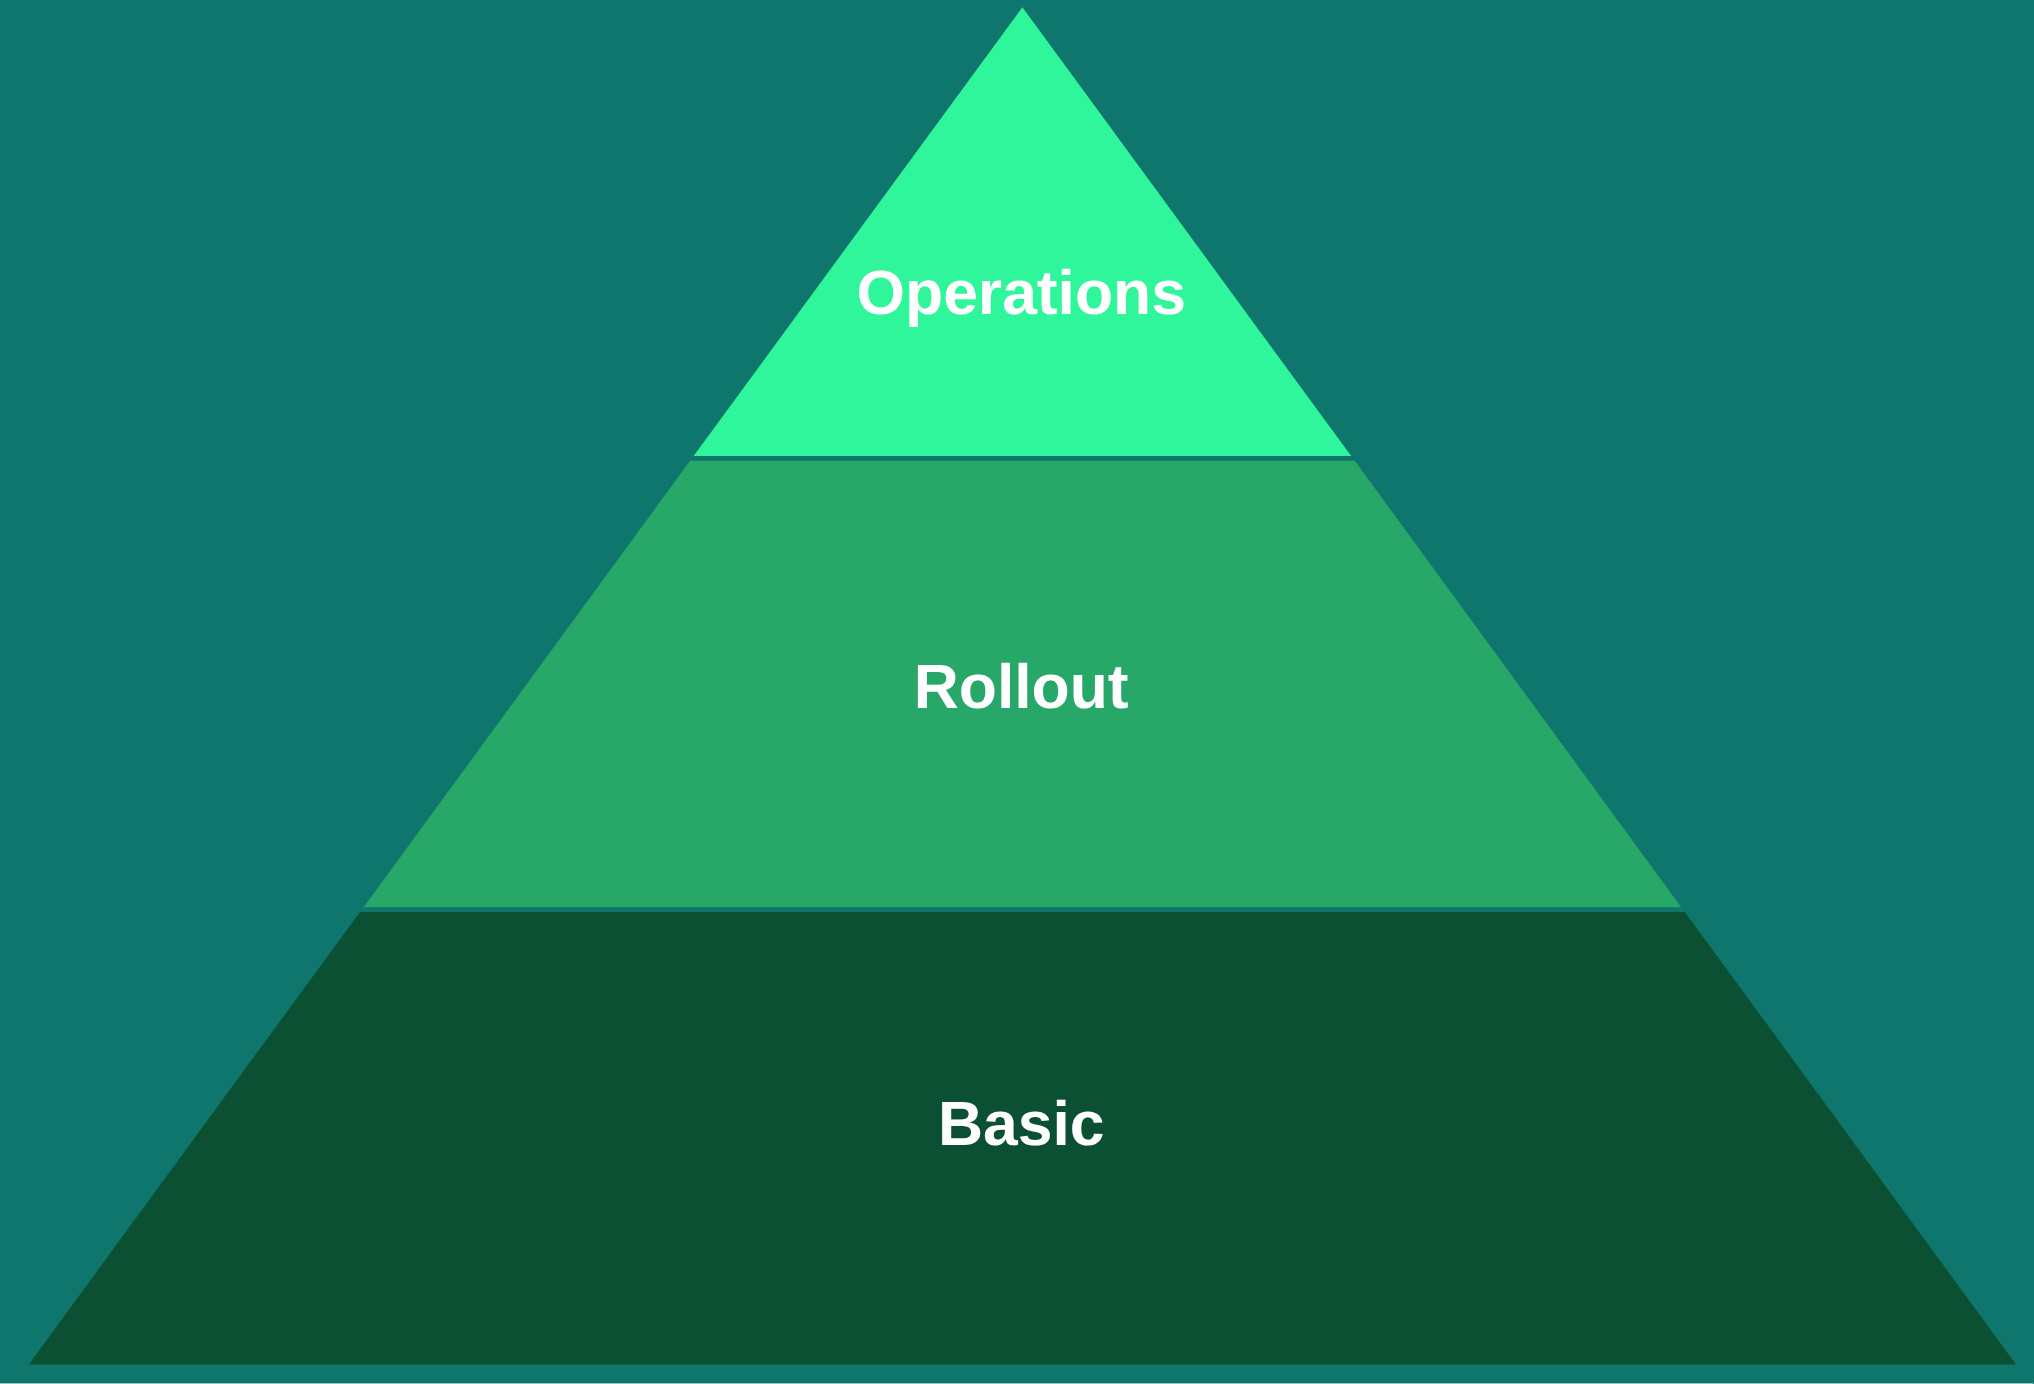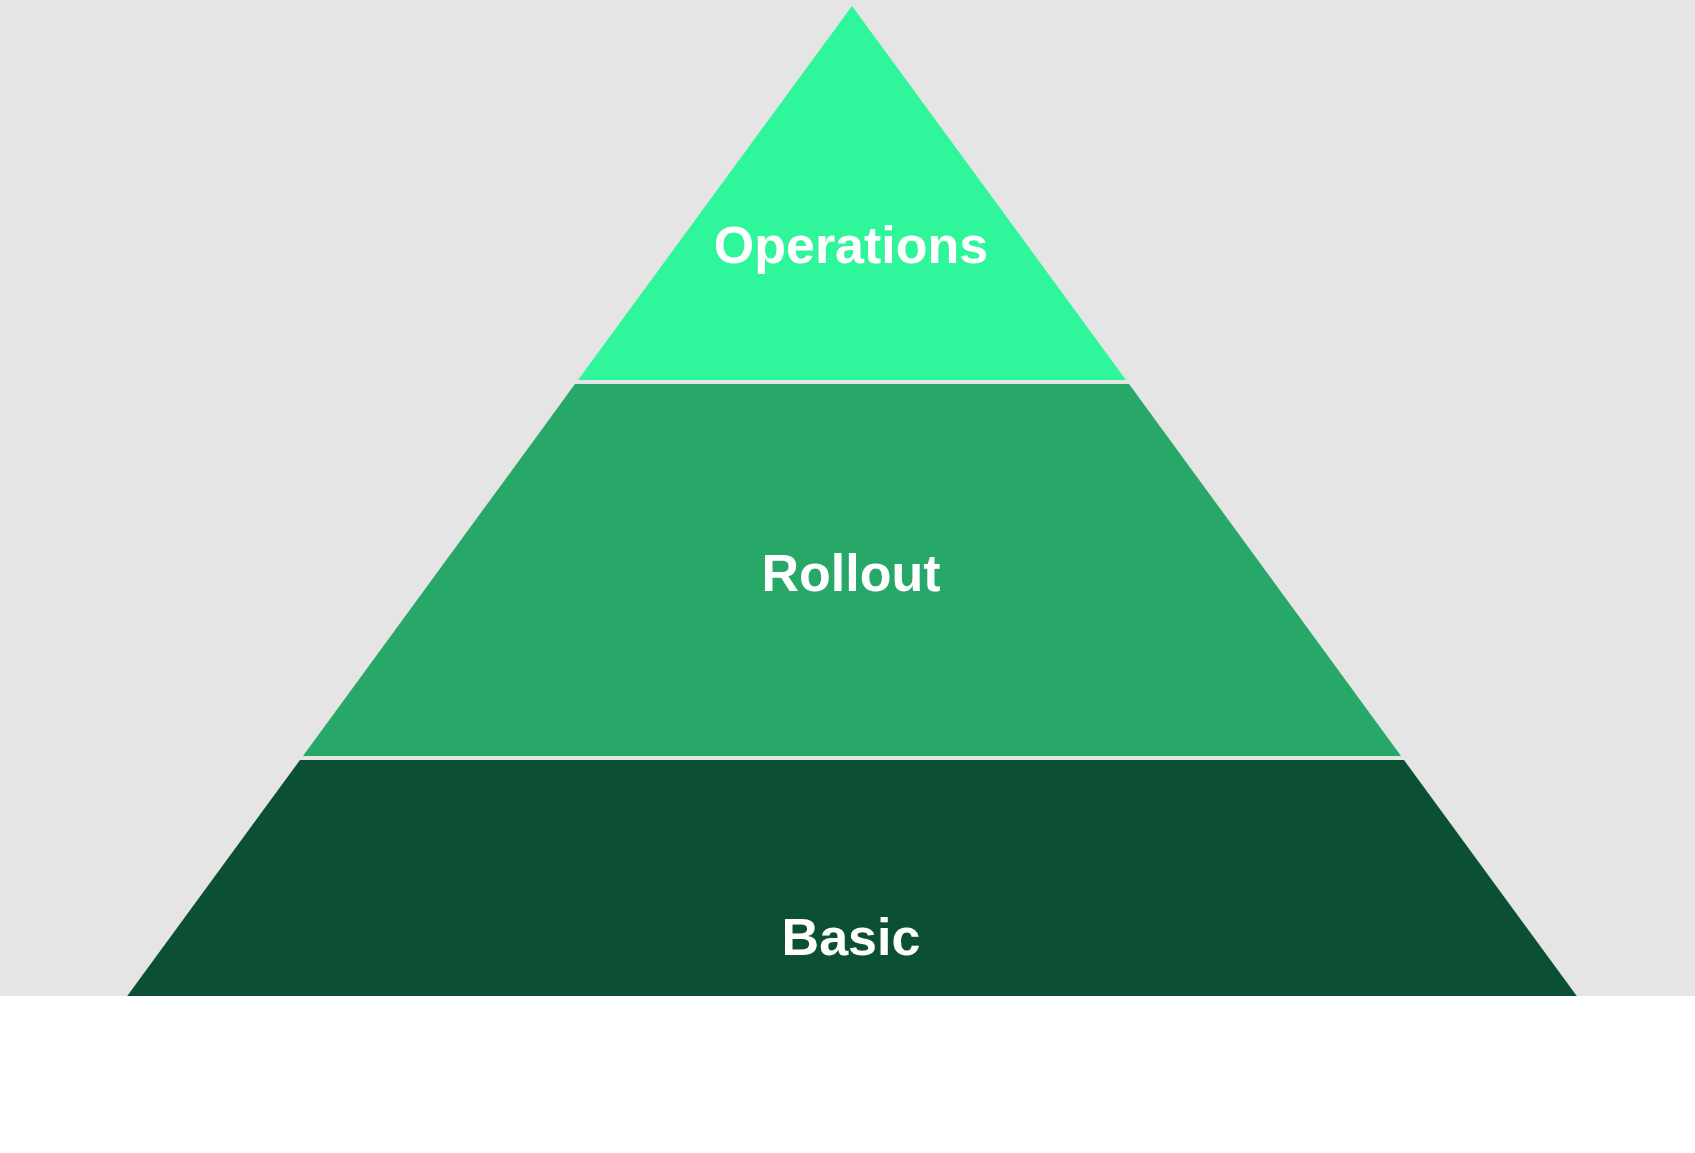--- a/index.html
+++ b/index.html
@@ -3,22 +3,22 @@
 <meta charset="utf-8">
 <style>
   html, body {
     margin: 0;
     padding: 0;
     background: #ffffff;
   }
   .canvas {
     position: relative;
     width: 1695px;
-    height: 996px;
-    background: #e5e5e5;
+    height: 1153px;
+    background: #0f766e;
     overflow: hidden;
     font-family: "Liberation Sans", sans-serif;
   }
   .canvas svg {
     display: block;
     width: 1695px;
     height: 1153px;
   }
   .level-label {
     font-family: "Liberation Sans", "DejaVu Sans", sans-serif;

